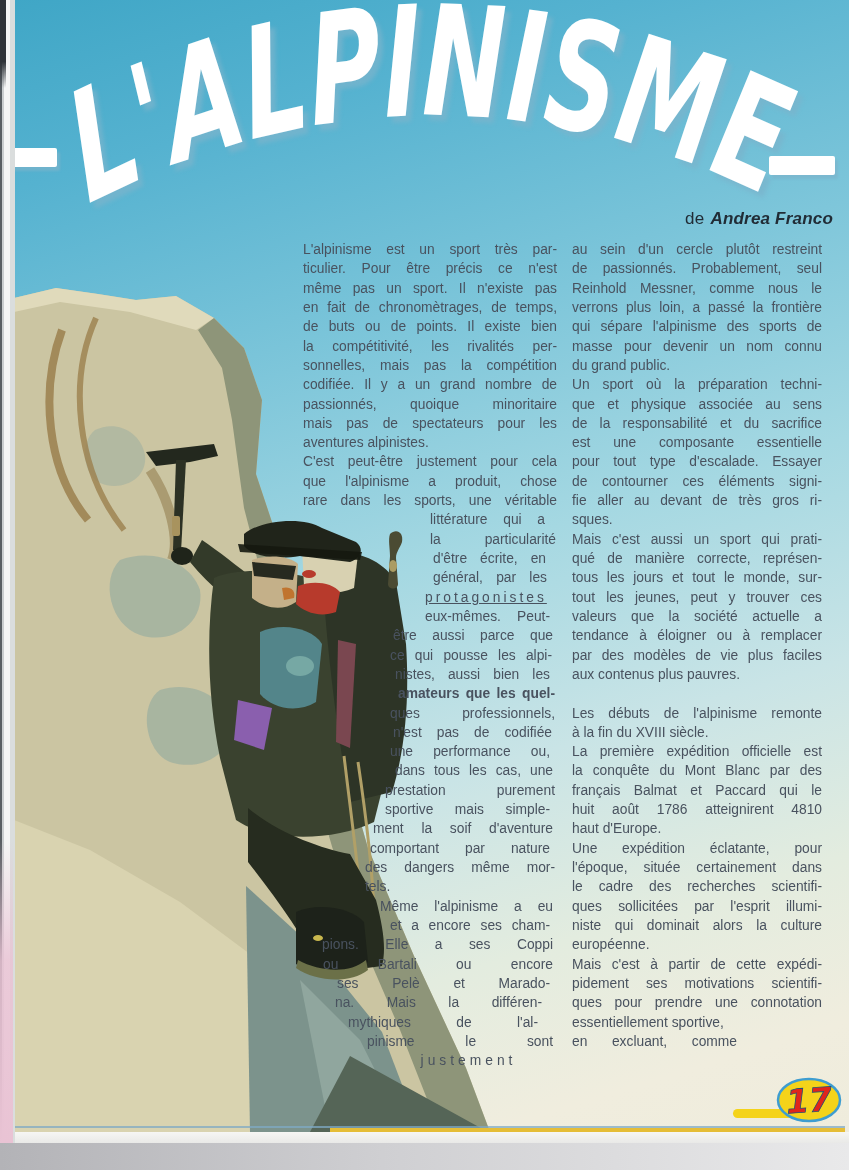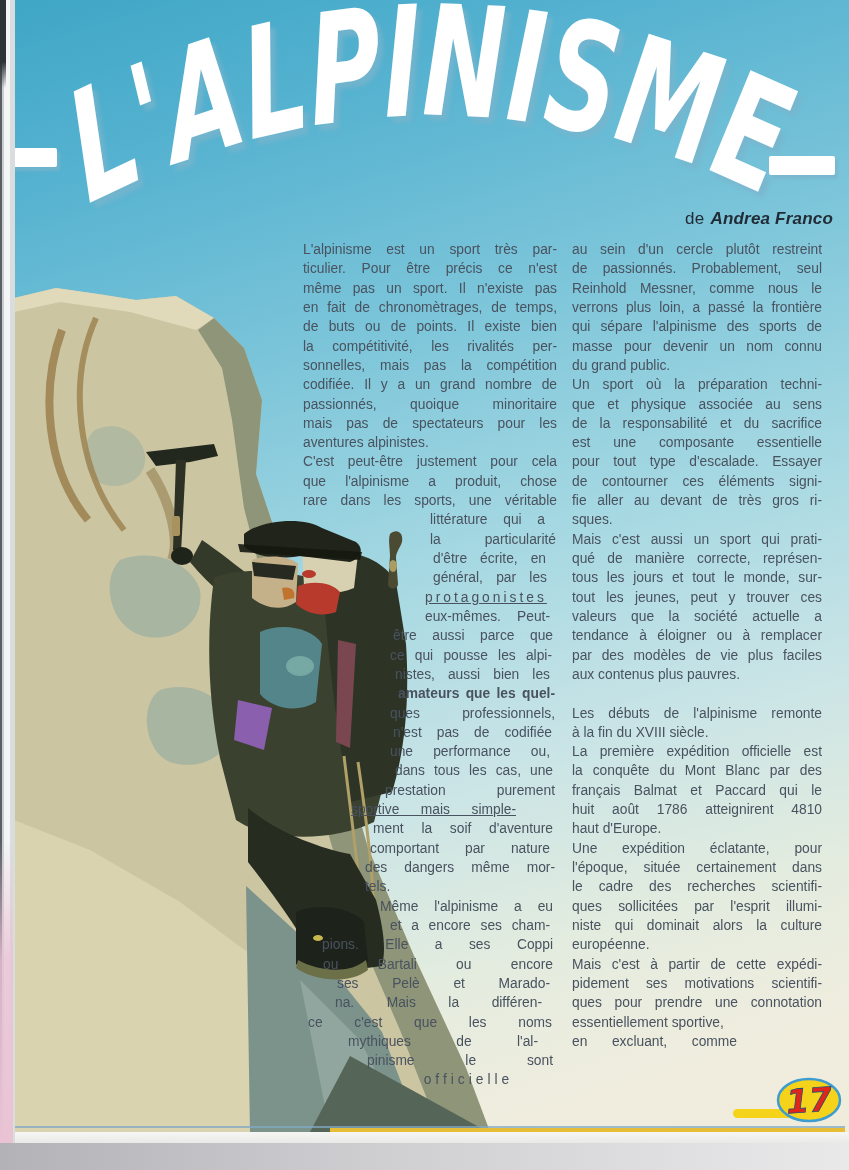--- a/index.html
+++ b/index.html
@@ -150,35 +150,34 @@
       <div class="tline" style="margin-left: 122px; width: 125px;">eux-mêmes. Peut-</div>
       <div class="tline" style="margin-left: 90px; width: 160px;">être aussi parce que</div>
       <div class="tline" style="margin-left: 87px; width: 162px;">ce qui pousse les alpi-</div>
       <div class="tline" style="margin-left: 92px; width: 155px;">nistes, aussi bien les</div>
       <div class="tline" style="margin-left: 95px; width: 157px; font-weight: bold;">amateurs que les quel-</div>
       <div class="tline" style="margin-left: 87px; width: 165px;">ques professionnels,</div>
       <div class="tline" style="margin-left: 90px; width: 159px;">n'est pas de codifiée</div>
       <div class="tline" style="margin-left: 87px; width: 160px;">une performance ou,</div>
       <div class="tline" style="margin-left: 92px; width: 158px;">dans tous les cas, une</div>
       <div class="tline" style="margin-left: 82px; width: 170px;">prestation purement</div>
-      <div class="tline" style="margin-left: 48px; width: 165px; text-decoration: underline;">sportive mais simple-</div>
+      <div class="tline" style="margin-left: 82px; width: 165px;">sportive mais simple-</div>
       <div class="tline" style="margin-left: 70px; width: 180px;">ment la soif d'aventure</div>
       <div class="tline" style="margin-left: 67px; width: 180px;">comportant par nature</div>
       <div class="tline" style="margin-left: 62px; width: 190px;">des dangers même mor-</div>
       <div class="tline al" style="margin-left: 62px; width: 254px;">tels.</div>
       <div class="tline" style="margin-left: 77px; width: 173px;">Même l'alpinisme a eu</div>
       <div class="tline" style="margin-left: 87px; width: 160px;">et a encore ses cham-</div>
       <div class="tline" style="margin-left: 19px; width: 231px;">pions. Elle a ses Coppi</div>
       <div class="tline" style="margin-left: 20px; width: 230px;">ou Bartali ou encore</div>
       <div class="tline" style="margin-left: 34px; width: 213px;">ses Pelè et Marado-</div>
       <div class="tline" style="margin-left: 32px; width: 207px;">na. Mais la différen-</div>
-      <div class="tline" style="margin-left: 5px; width: 244px;">ce c'est que les noms</div>
       <div class="tline" style="margin-left: 45px; width: 190px;">mythiques de l'al-</div>
       <div class="tline" style="margin-left: 64px; width: 186px;">pinisme le sont</div>
-      <div class="tline ac" style="margin-left: 89px; width: 153px; letter-spacing: 4px;">officielle</div>
+      <div class="tline ac" style="margin-left: 89px; width: 153px; letter-spacing: 4px;">justement</div>
     </div>
   <div class="col col-right" id="col-right">
       <div class="tline" style="width: 250px;">au sein d'un cercle plutôt restreint</div>
       <div class="tline" style="width: 250px;">de passionnés. Probablement, seul</div>
       <div class="tline" style="width: 250px;">Reinhold Messner, comme nous le</div>
       <div class="tline" style="width: 250px;">verrons plus loin, a passé la frontière</div>
       <div class="tline" style="width: 250px;">qui sépare l'alpinisme des sports de</div>
       <div class="tline" style="width: 250px;">masse pour devenir un nom connu</div>
       <div class="tline al" style="width: 250px;">du grand public.</div>
       <div class="tline" style="width: 250px;">Un sport où la préparation techni-</div>

